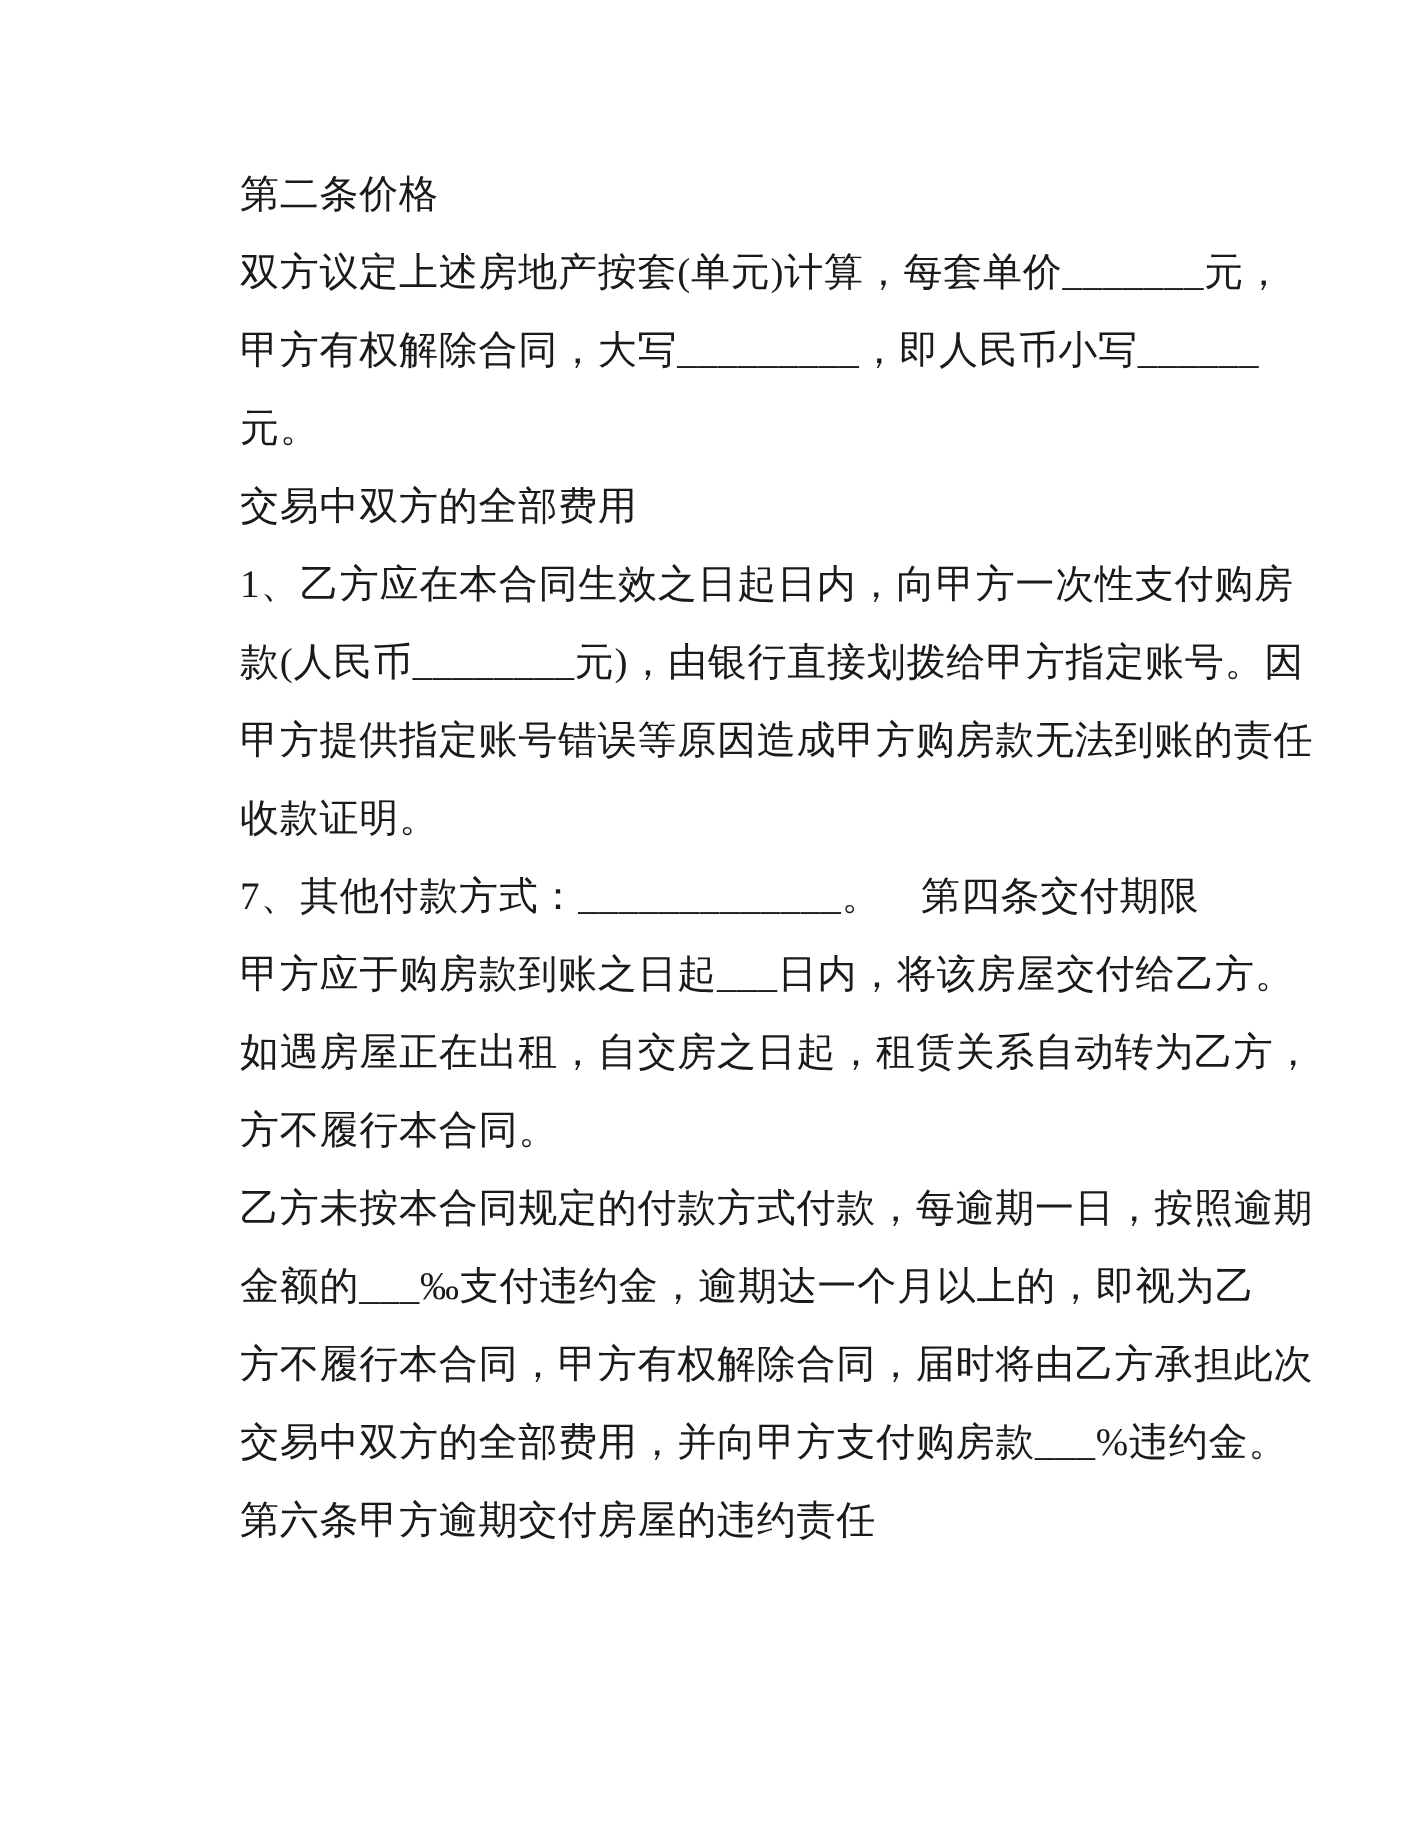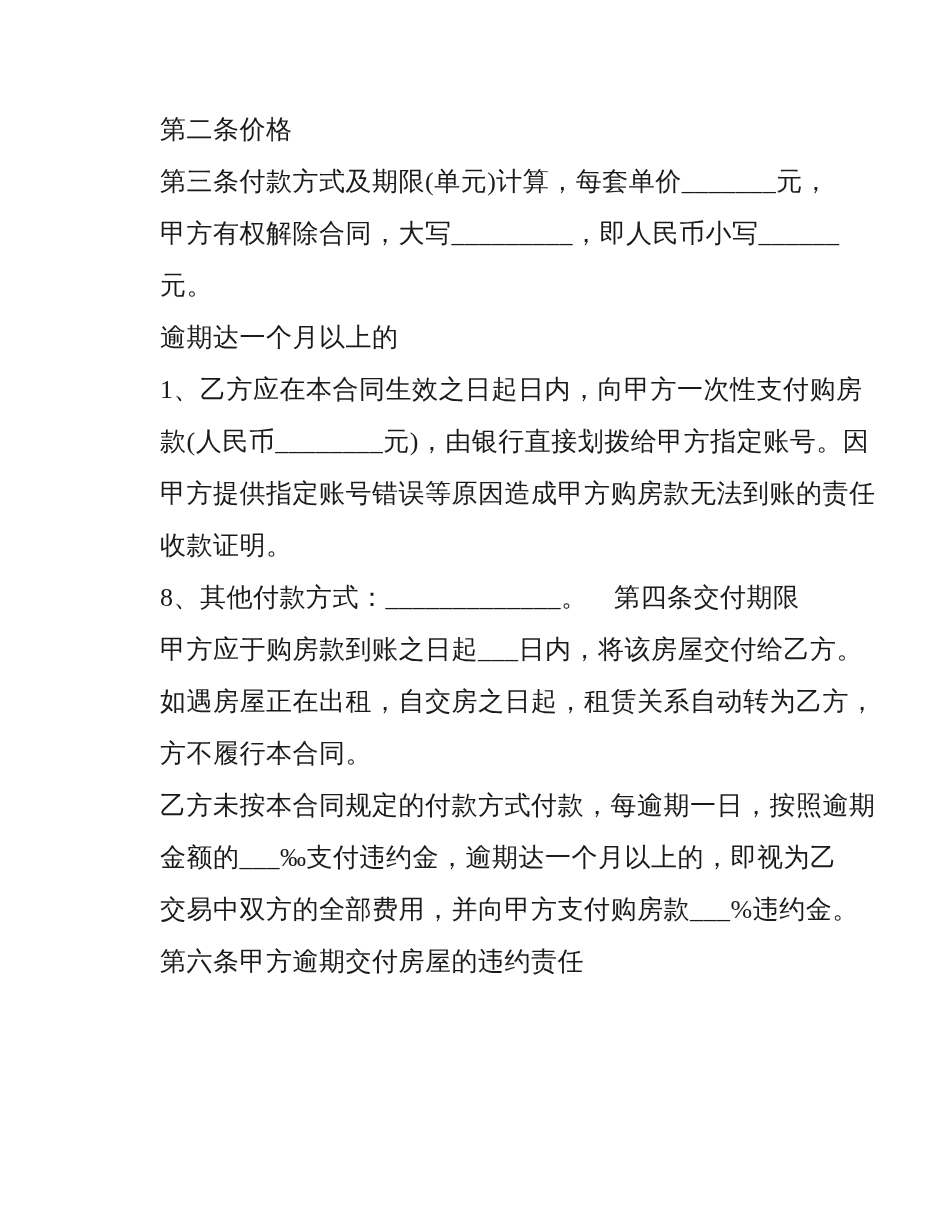--- a/index.html
+++ b/index.html
@@ -30,30 +30,31 @@
     white-space: nowrap;
     height: 52px;
   }
 </style>
 </head>
 <body>
 
 <div class="page">
   <div class="doc">
     <div class="doc-line">第二条价格</div>
-    <div class="doc-line">第三条付款方式及期限(单元)计算，每套单价_______元，</div>
+    <div class="doc-line">双方议定上述房地产按套(单元)计算，每套单价_______元，</div>
     <div class="doc-line">甲方有权解除合同，大写_________，即人民币小写______</div>
     <div class="doc-line">元。</div>
-    <div class="doc-line">逾期达一个月以上的</div>
+    <div class="doc-line">交易中双方的全部费用</div>
     <div class="doc-line">1、乙方应在本合同生效之日起日内，向甲方一次性支付购房</div>
     <div class="doc-line">款(人民币________元)，由银行直接划拨给甲方指定账号。因</div>
     <div class="doc-line">甲方提供指定账号错误等原因造成甲方购房款无法到账的责任</div>
     <div class="doc-line">收款证明。</div>
-    <div class="doc-line">8、其他付款方式：_____________。　第四条交付期限</div>
+    <div class="doc-line">7、其他付款方式：_____________。　第四条交付期限</div>
     <div class="doc-line">甲方应于购房款到账之日起___日内，将该房屋交付给乙方。</div>
     <div class="doc-line">如遇房屋正在出租，自交房之日起，租赁关系自动转为乙方，</div>
     <div class="doc-line">方不履行本合同。</div>
     <div class="doc-line">乙方未按本合同规定的付款方式付款，每逾期一日，按照逾期</div>
     <div class="doc-line">金额的___‰支付违约金，逾期达一个月以上的，即视为乙</div>
+    <div class="doc-line">方不履行本合同，甲方有权解除合同，届时将由乙方承担此次</div>
     <div class="doc-line">交易中双方的全部费用，并向甲方支付购房款___%违约金。</div>
     <div class="doc-line">第六条甲方逾期交付房屋的违约责任</div>
   </div>
 </div>
 
 </body></html>

